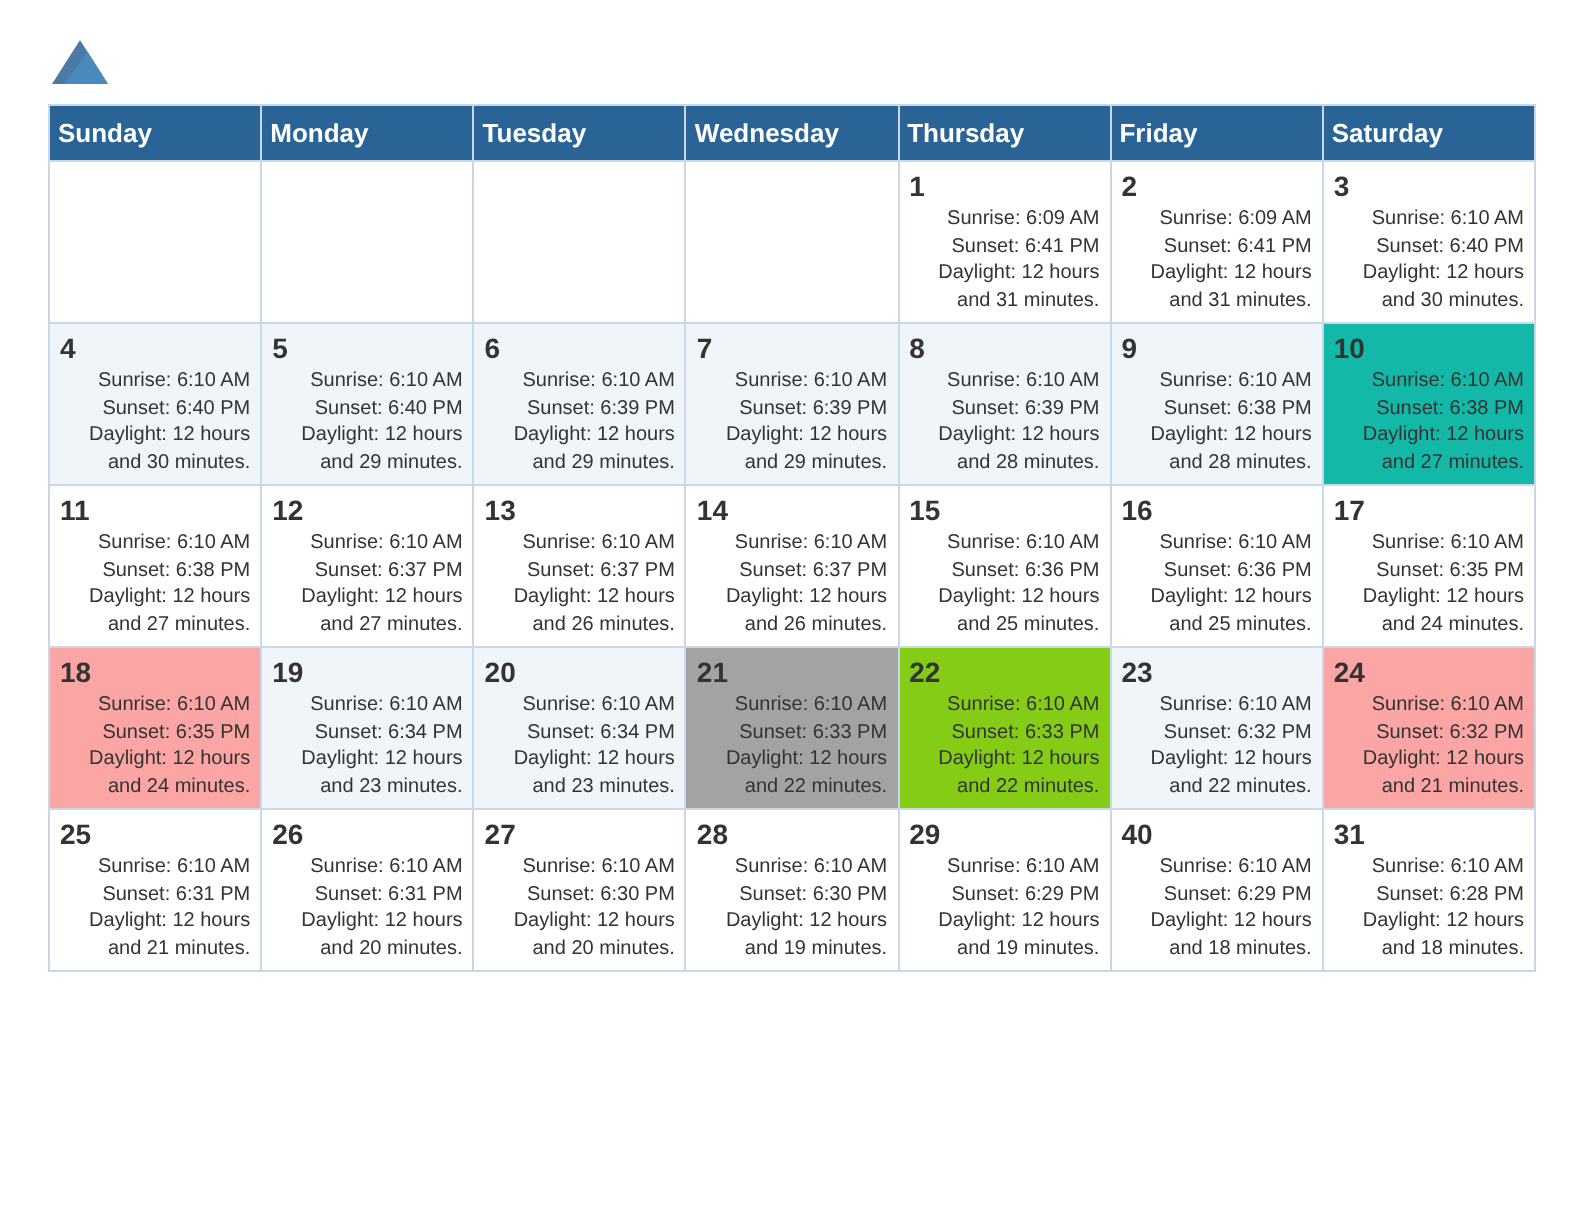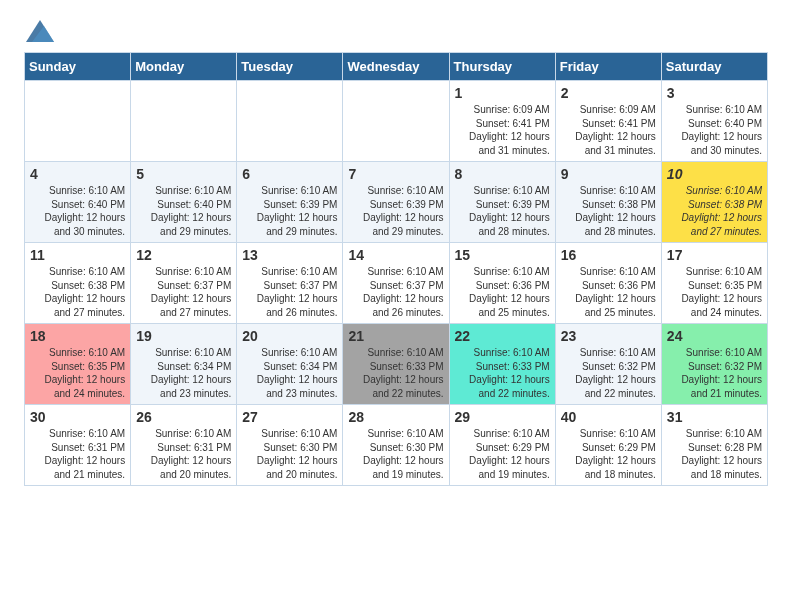--- a/index.html
+++ b/index.html
@@ -121,21 +121,21 @@
 Daylight: 12 hours
 and 28 minutes.</div>
           </td>
           <td style="background: rgb(240, 245, 250);">
             <span class="day-num">9</span>
             <div class="day-info" style="white-space: pre-line;">Sunrise: 6:10 AM
 Sunset: 6:38 PM
 Daylight: 12 hours
 and 28 minutes.</div>
           </td>
-          <td style="background: #fde047; font-style: italic;">
+          <td style="background: #14b8a6;">
             <span class="day-num">10</span>
             <div class="day-info" style="white-space: pre-line;">Sunrise: 6:10 AM
 Sunset: 6:38 PM
 Daylight: 12 hours
 and 27 minutes.</div>
           </td>
         </tr>
         <tr>
           <td>
             <span class="day-num">11</span>
@@ -209,45 +209,45 @@
 Daylight: 12 hours
 and 23 minutes.</div>
           </td>
           <td style="background: #a3a3a3;">
             <span class="day-num">21</span>
             <div class="day-info" style="white-space: pre-line;">Sunrise: 6:10 AM
 Sunset: 6:33 PM
 Daylight: 12 hours
 and 22 minutes.</div>
           </td>
-          <td style="background: #5eead4;">
+          <td style="background: #84cc16;">
             <span class="day-num">22</span>
             <div class="day-info" style="white-space: pre-line;">Sunrise: 6:10 AM
 Sunset: 6:33 PM
 Daylight: 12 hours
 and 22 minutes.</div>
           </td>
           <td style="background: rgb(240, 245, 250);">
             <span class="day-num">23</span>
             <div class="day-info" style="white-space: pre-line;">Sunrise: 6:10 AM
 Sunset: 6:32 PM
 Daylight: 12 hours
 and 22 minutes.</div>
           </td>
-          <td style="background: #86efac;">
+          <td style="background: #fca5a5;">
             <span class="day-num">24</span>
             <div class="day-info" style="white-space: pre-line;">Sunrise: 6:10 AM
 Sunset: 6:32 PM
 Daylight: 12 hours
 and 21 minutes.</div>
           </td>
         </tr>
         <tr>
           <td>
-            <span class="day-num">30</span>
+            <span class="day-num">25</span>
             <div class="day-info" style="white-space: pre-line;">Sunrise: 6:10 AM
 Sunset: 6:31 PM
 Daylight: 12 hours
 and 21 minutes.</div>
           </td>
           <td>
             <span class="day-num">26</span>
             <div class="day-info" style="white-space: pre-line;">Sunrise: 6:10 AM
 Sunset: 6:31 PM
 Daylight: 12 hours

